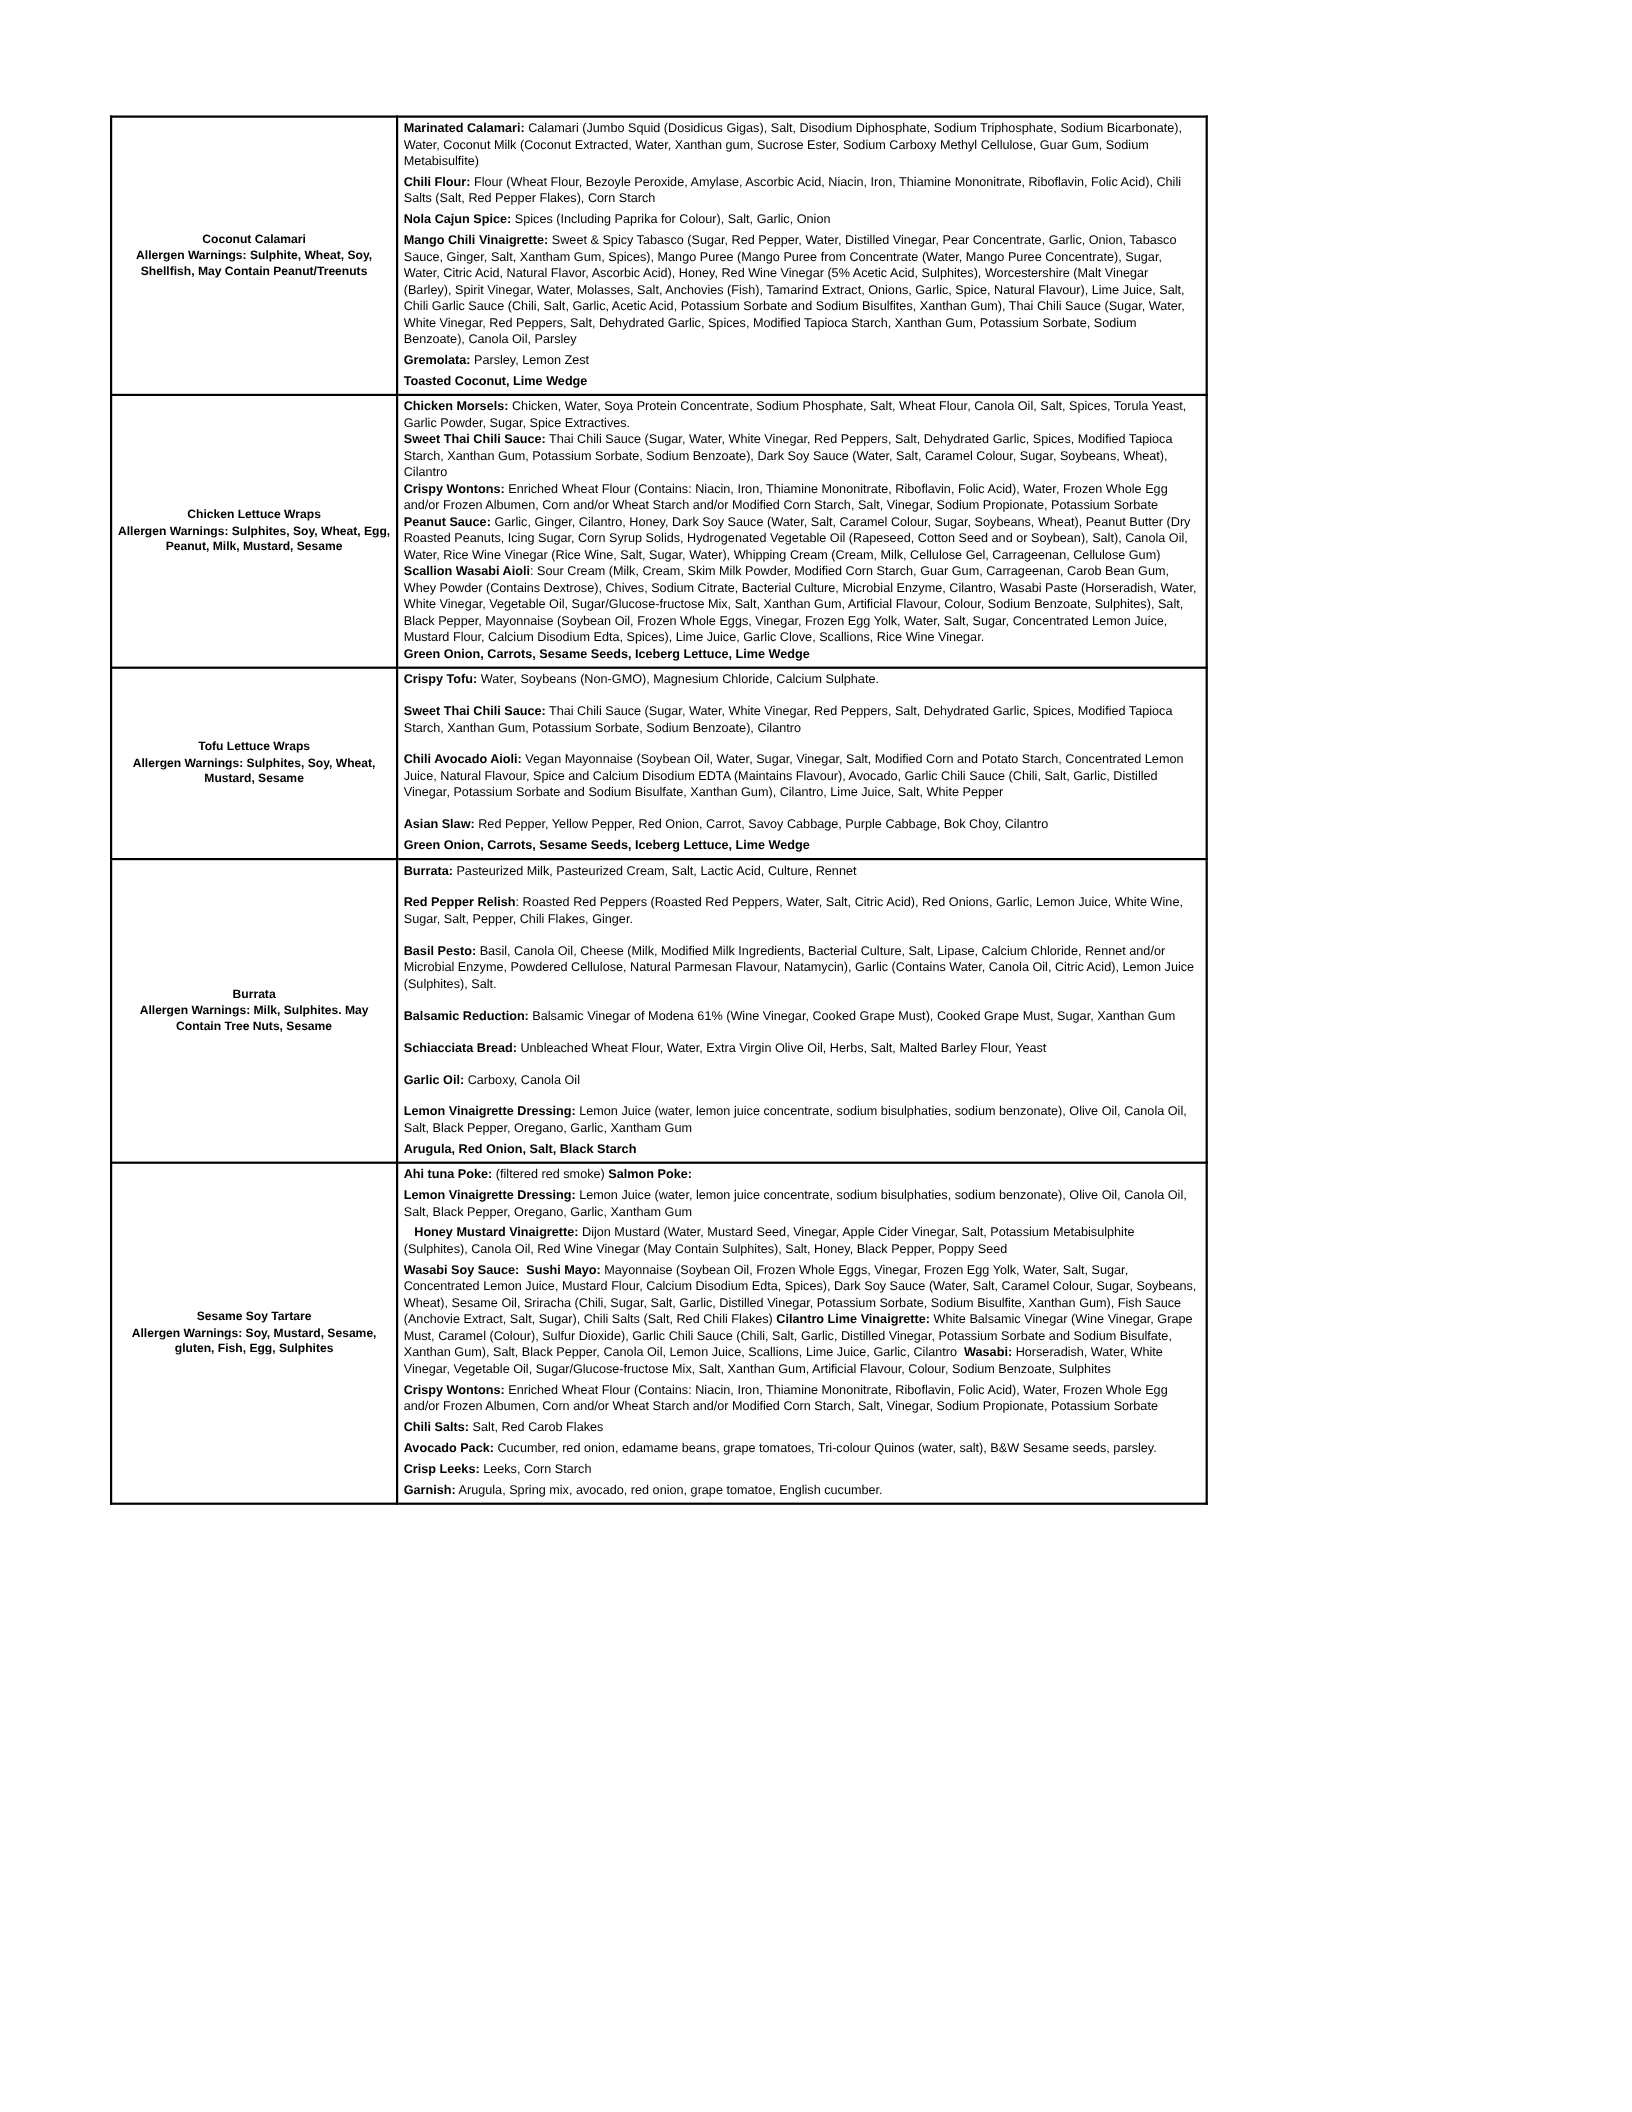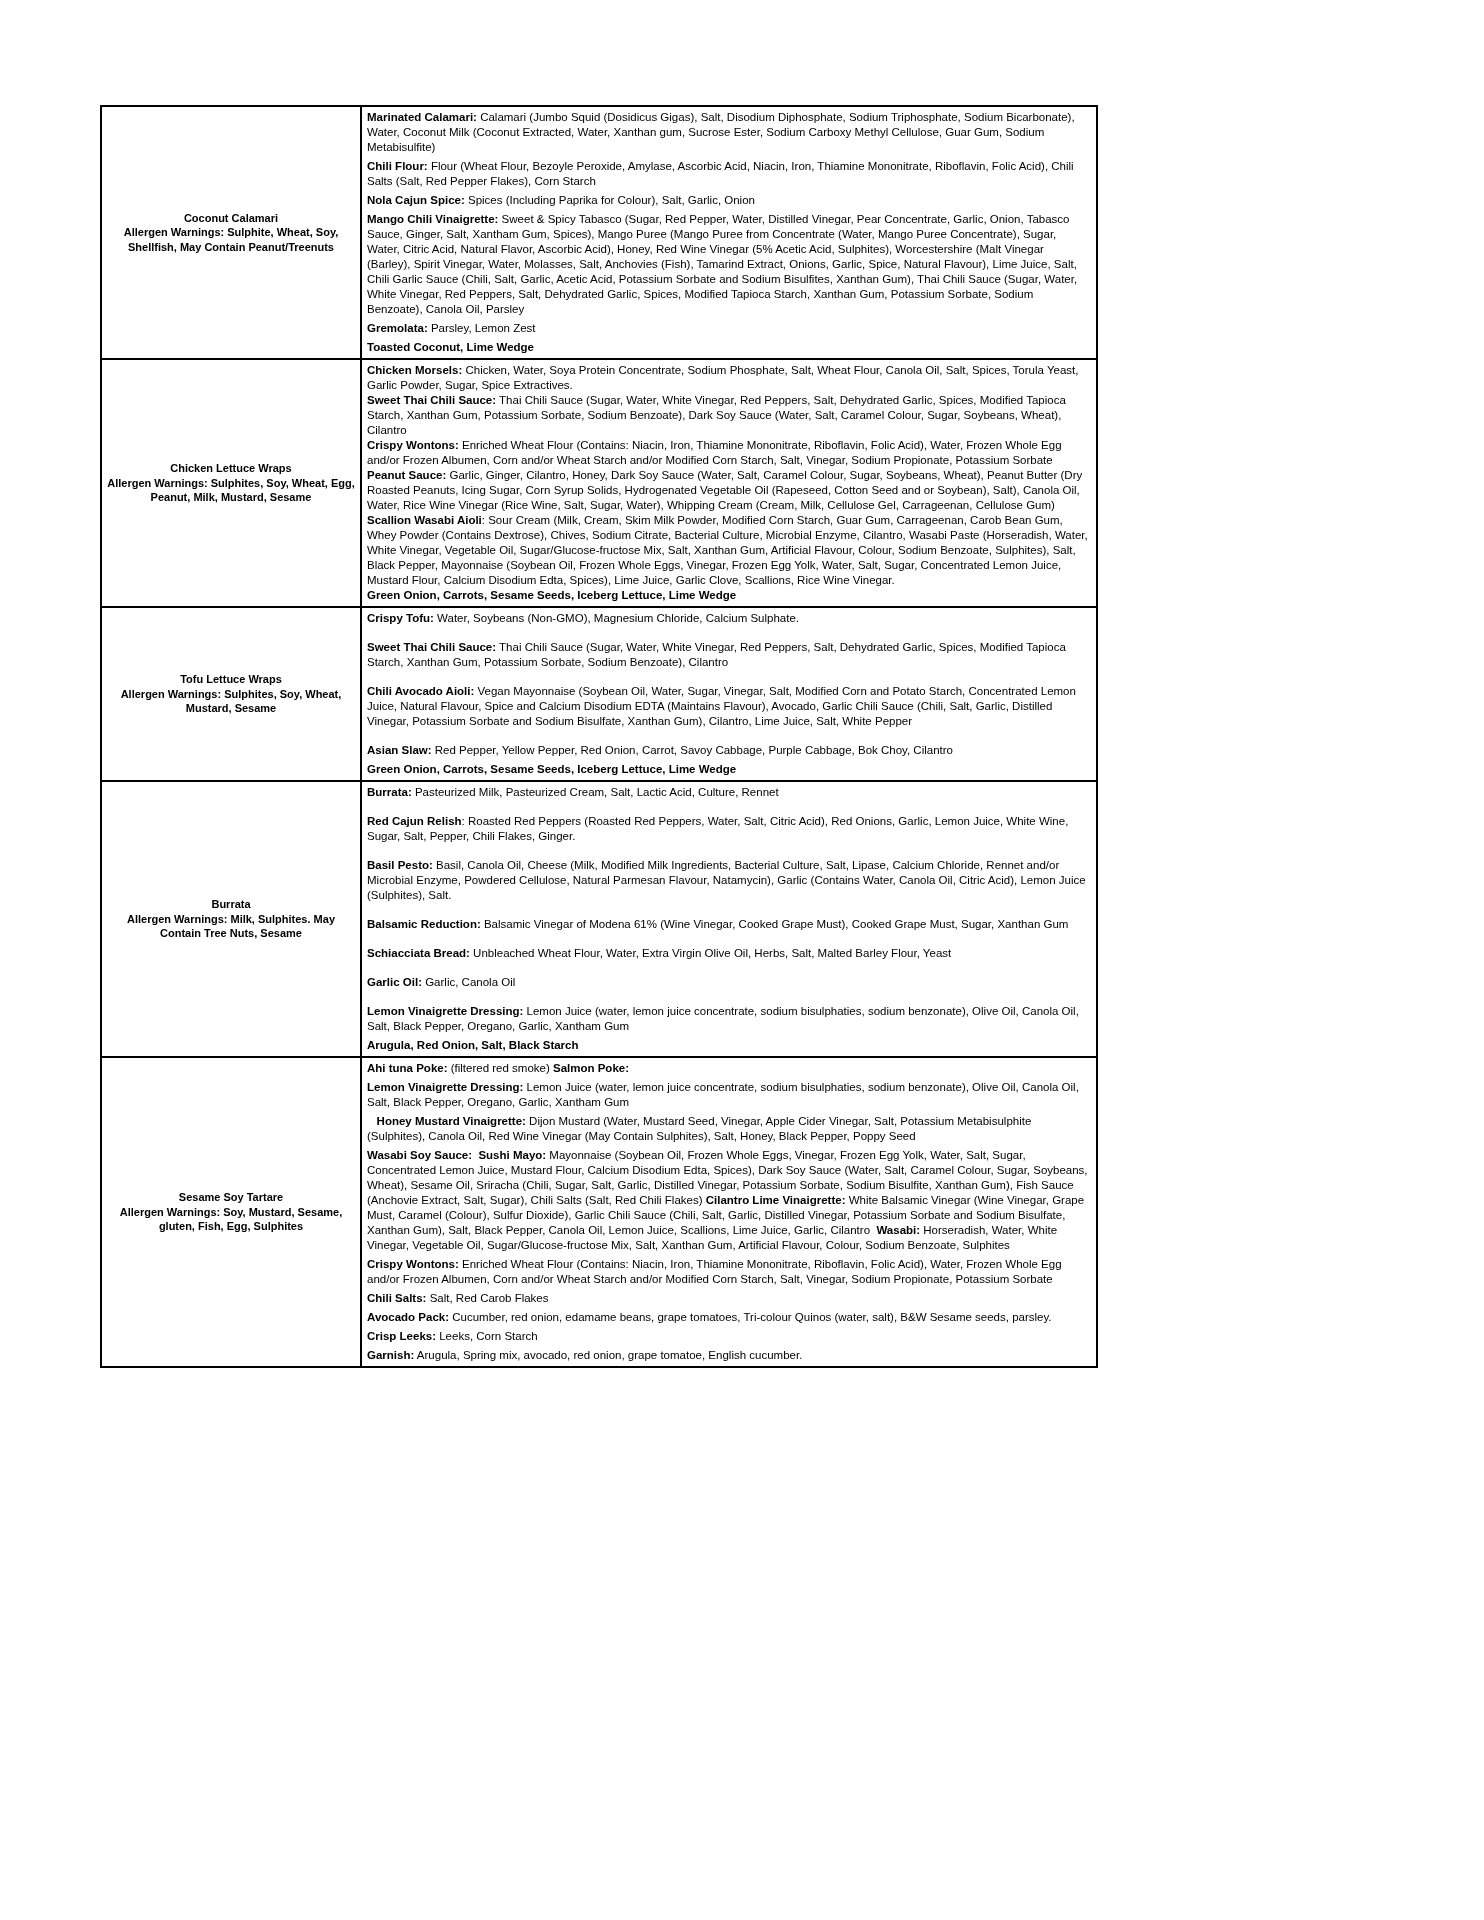--- a/index.html
+++ b/index.html
@@ -103,29 +103,29 @@
           </td>
         </tr>
         <tr>
           <td class="dish-cell">
             <div class="dish-name">Burrata</div>
             <div class="dish-allergens">Allergen Warnings: Milk, Sulphites. May Contain Tree Nuts, Sesame</div>
           </td>
           <td class="ingredients-cell">
             <p class="para"><span class="seg bold">Burrata:</span><span class="seg"> Pasteurized Milk, Pasteurized Cream, Salt, Lactic Acid, Culture, Rennet</span></p>
             <p class="para blank"></p>
-            <p class="para"><span class="seg bold">Red Cajun Relish</span><span class="seg">: Roasted Red Peppers (Roasted Red Peppers, Water, Salt, Citric Acid), Red Onions, Garlic, Lemon Juice, White Wine, Sugar, Salt, Pepper, Chili Flakes, Ginger.</span></p>
+            <p class="para"><span class="seg bold">Red Pepper Relish</span><span class="seg">: Roasted Red Peppers (Roasted Red Peppers, Water, Salt, Citric Acid), Red Onions, Garlic, Lemon Juice, White Wine, Sugar, Salt, Pepper, Chili Flakes, Ginger.</span></p>
             <p class="para blank"></p>
             <p class="para"><span class="seg bold">Basil Pesto:</span><span class="seg"> Basil, Canola Oil, Cheese (Milk, Modified Milk Ingredients, Bacterial Culture, Salt, Lipase, Calcium Chloride, Rennet and/or Microbial Enzyme, Powdered Cellulose, Natural Parmesan Flavour, Natamycin), Garlic (Contains Water, Canola Oil, Citric Acid), Lemon Juice (Sulphites), Salt.</span></p>
             <p class="para blank"></p>
             <p class="para"><span class="seg bold">Balsamic Reduction:</span><span class="seg"> Balsamic Vinegar of Modena 61% (Wine Vinegar, Cooked Grape Must), Cooked Grape Must, Sugar, Xanthan Gum</span></p>
             <p class="para blank"></p>
             <p class="para"><span class="seg bold">Schiacciata Bread:</span><span class="seg"> Unbleached Wheat Flour, Water, Extra Virgin Olive Oil, Herbs, Salt, Malted Barley Flour, Yeast</span></p>
             <p class="para blank"></p>
-            <p class="para"><span class="seg bold">Garlic Oil:</span><span class="seg"> Garlic, Canola Oil</span></p>
+            <p class="para"><span class="seg bold">Garlic Oil:</span><span class="seg"> Carboxy, Canola Oil</span></p>
             <p class="para blank"></p>
             <p class="para"><span class="seg bold">Lemon Vinaigrette Dressing:</span><span class="seg"> Lemon Juice (water, lemon juice concentrate, sodium bisulphaties, sodium benzonate), Olive Oil, Canola Oil, Salt, Black Pepper, Oregano, Garlic, Xantham Gum</span></p>
             <p class="para"><span class="seg bold">Arugula, Red Onion, Salt, Black Starch</span></p>
           </td>
         </tr>
         <tr>
           <td class="dish-cell">
             <div class="dish-name">Sesame Soy Tartare</div>
             <div class="dish-allergens">Allergen Warnings: Soy, Mustard, Sesame, gluten, Fish, Egg, Sulphites</div>
           </td>

